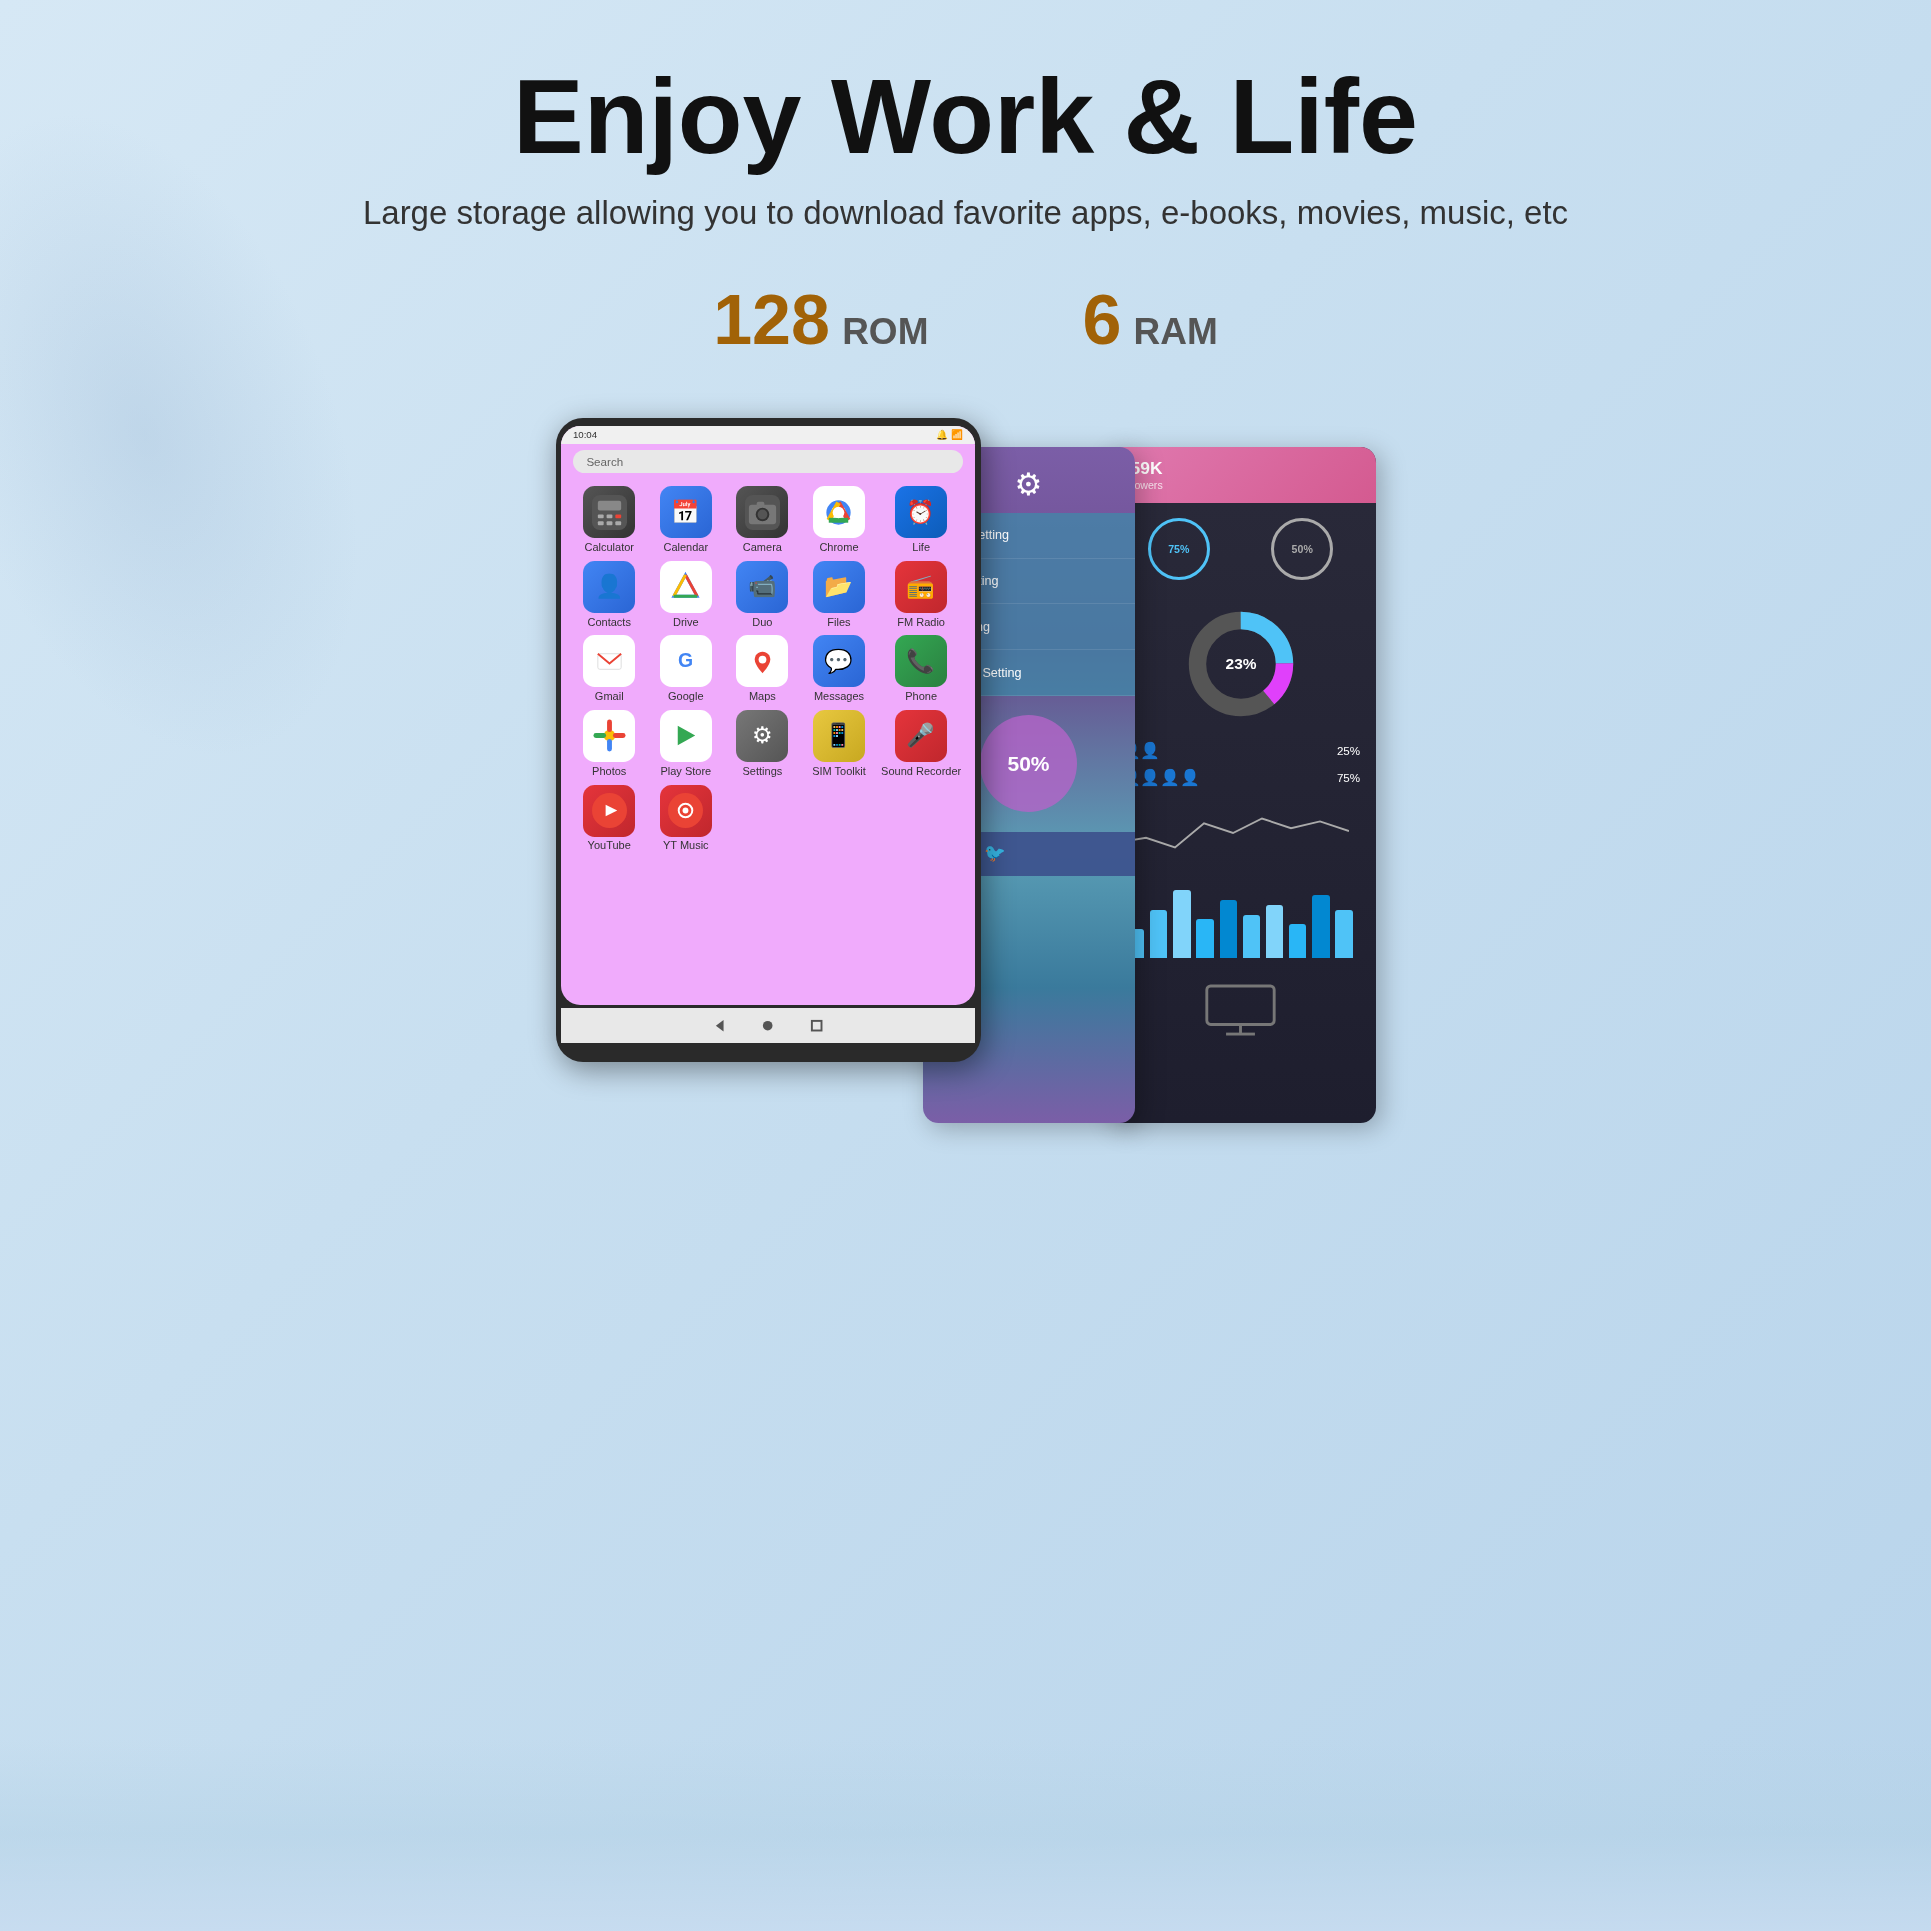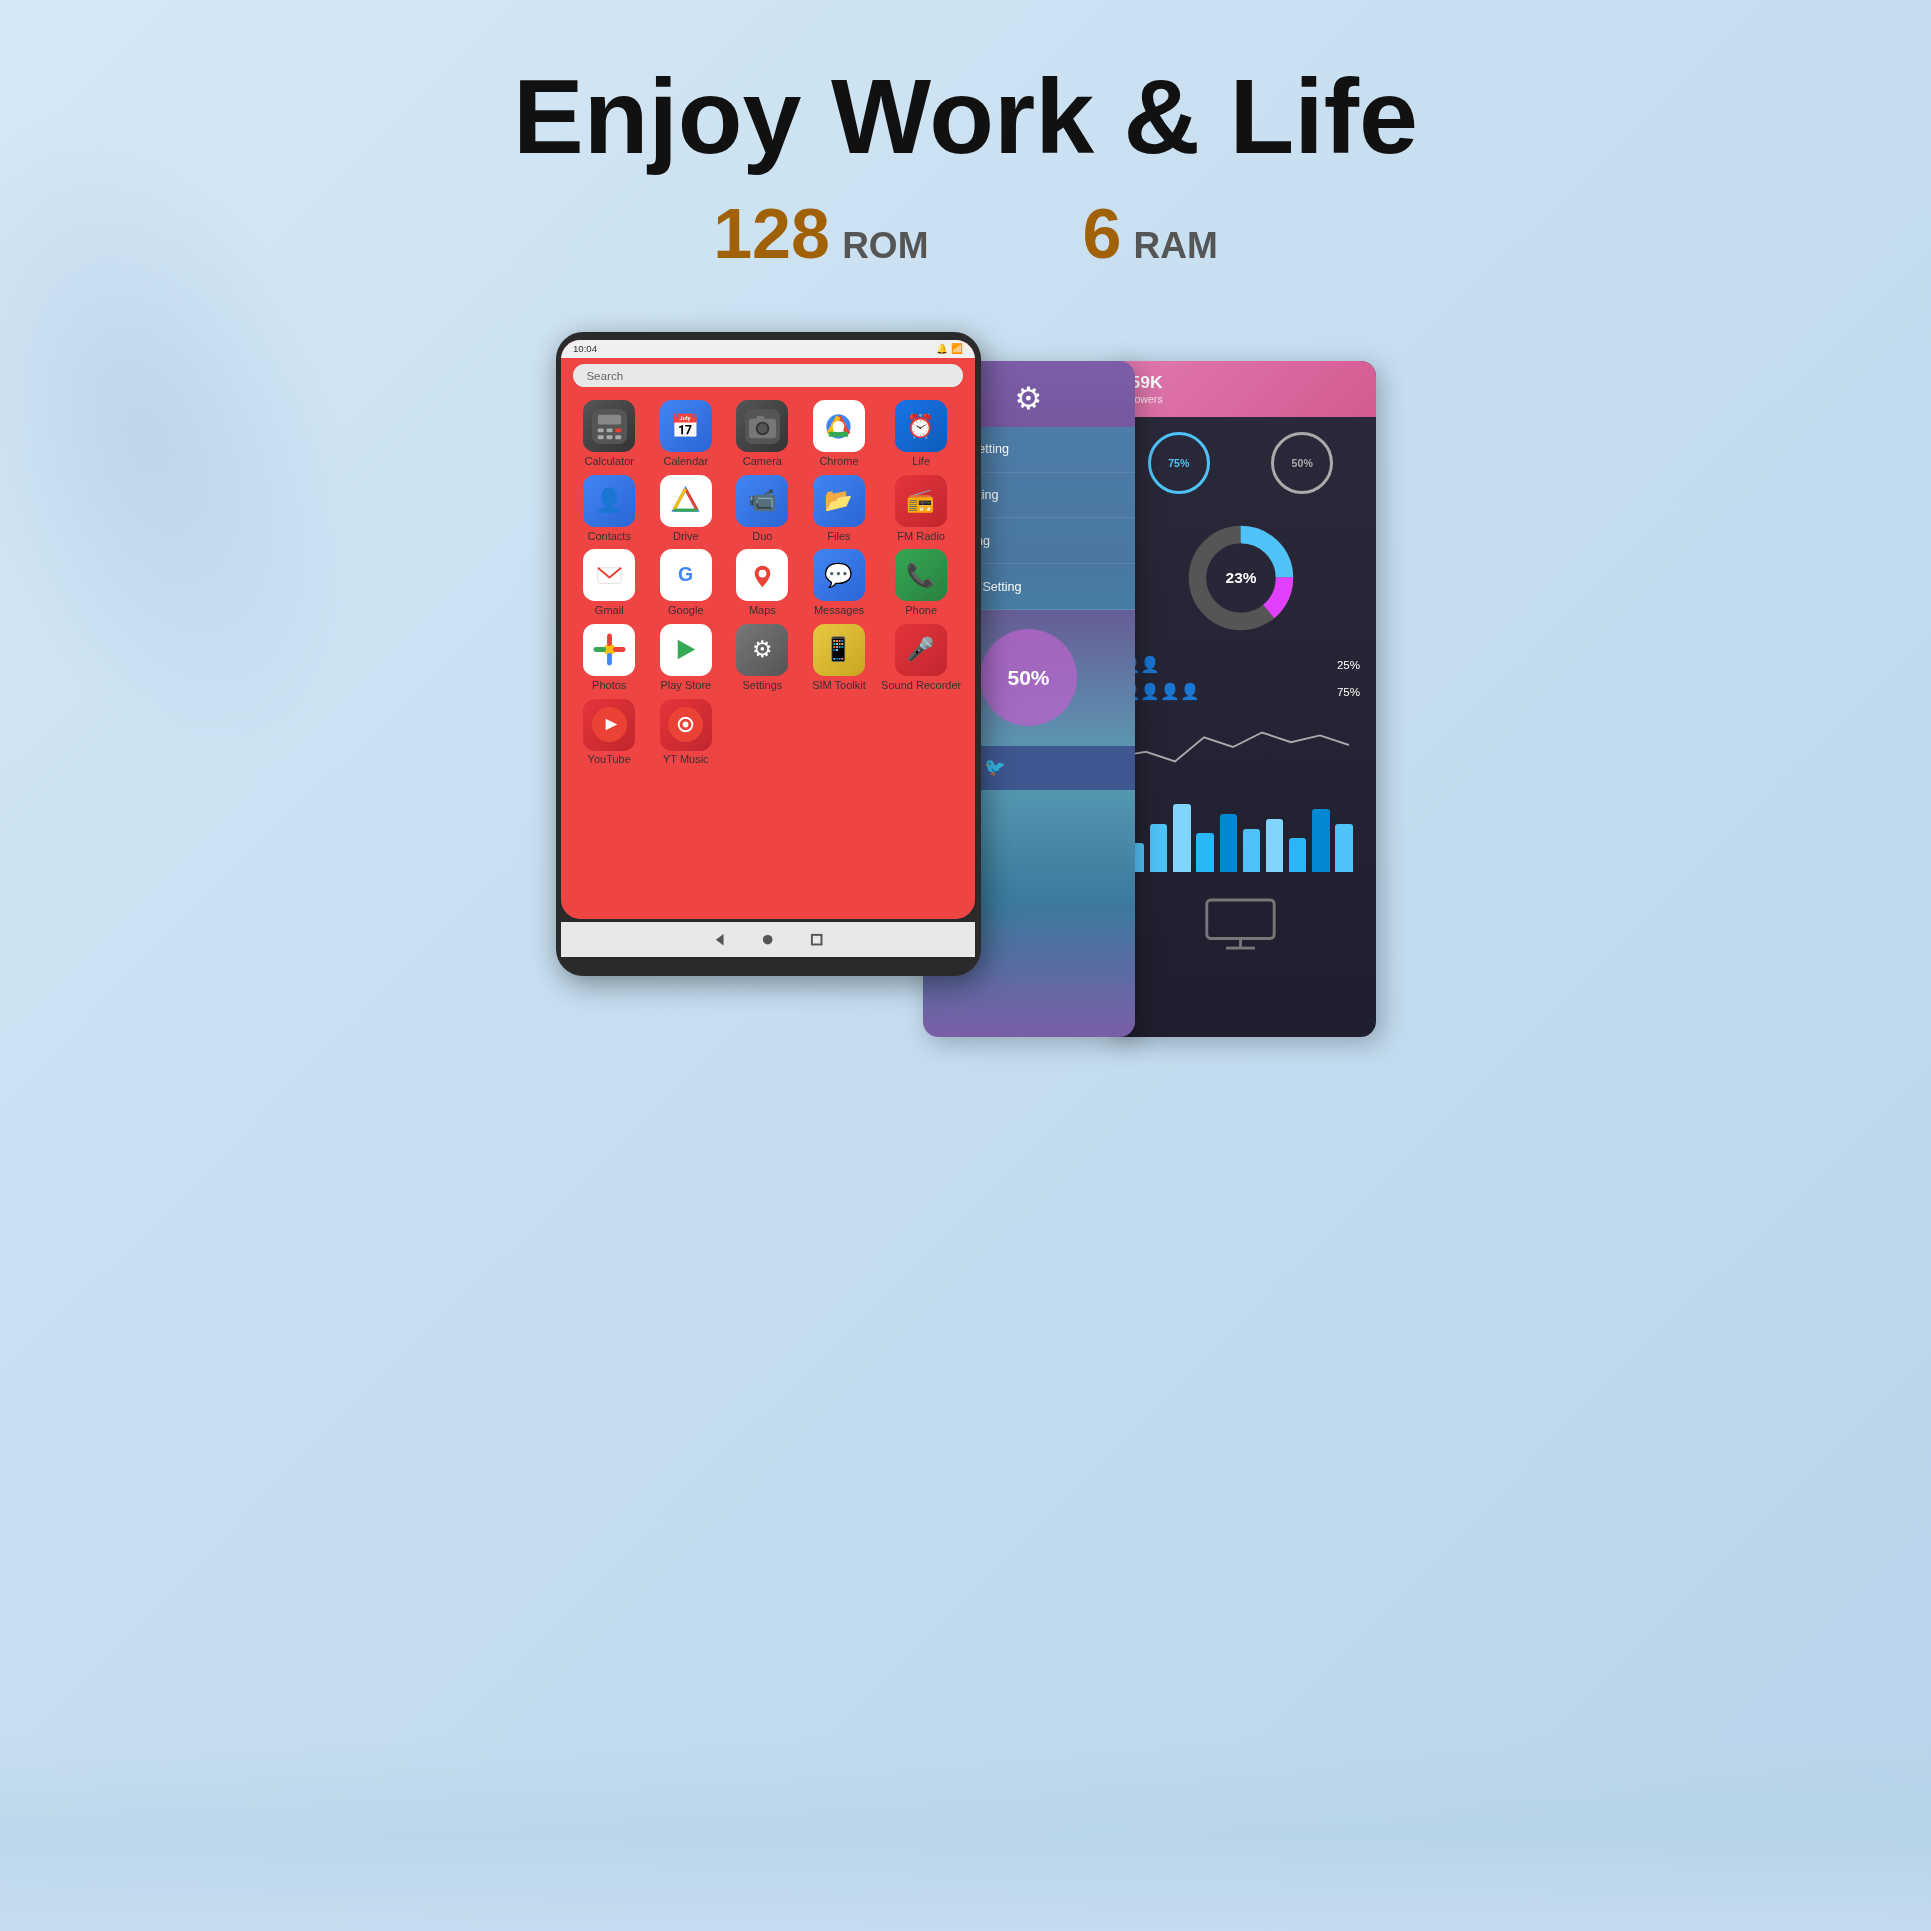--- a/index.html
+++ b/index.html
@@ -108,21 +108,21 @@
 
     .tablet-outer {
       background: #2a2a2a;
       border-radius: 27px;
       padding: 7.7px 5.8px 19.3px 5.8px;
       box-shadow: 3.9px 7.7px 29px rgba(0,0,0,0.4);
       position: relative;
     }
 
     .tablet-screen {
-      background: #ef4444;
+      background: #f0abfc;
       border-radius: 19.3px;
       overflow: hidden;
       width: 100%;
       min-height: 579px;
     }
 
     .tablet-status-bar {
       background: #f0f0f0;
       display: flex;
       justify-content: space-between;
@@ -327,20 +327,21 @@
     .icon-ytmusic { background: linear-gradient(135deg, #e5343b, #c0272d); }
   </style>
 </head>
 <body>
 
 <div class="bg-leaf"></div>
 
 <div class="content-wrapper">
 
   <h1 class="main-title">Enjoy Work &amp; Life</h1>
+  <p class="subtitle">Large storage allowing you to download favorite apps, e-books, movies, music, etc</p>
 
   <div class="specs-row">
     <div class="spec-item">
       <span class="spec-number">128</span>
       <span class="spec-label">ROM</span>
     </div>
     <div class="spec-item">
       <span class="spec-number">6</span>
       <span class="spec-label">RAM</span>
     </div>

